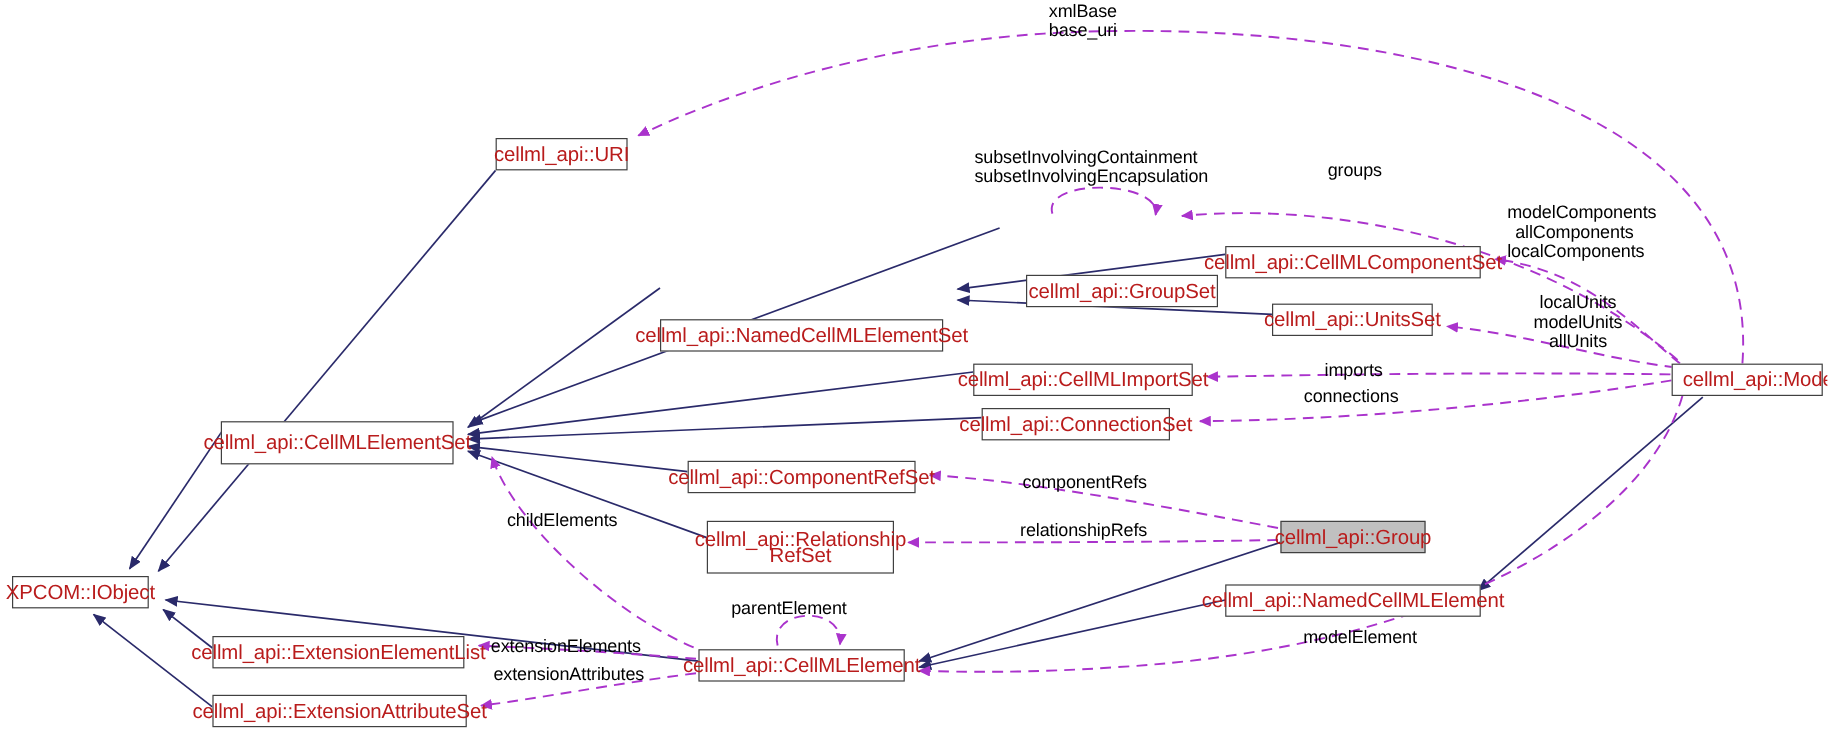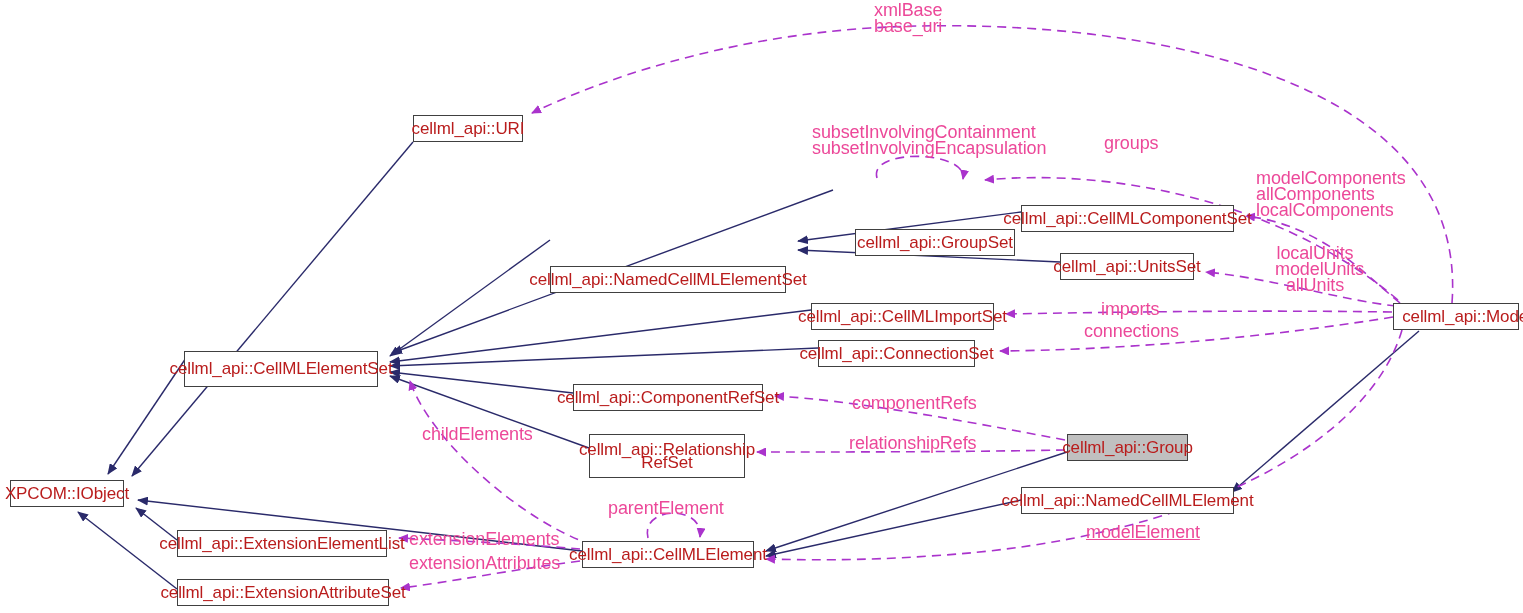--- a/index.html
+++ b/index.html
@@ -35,23 +35,23 @@
     justify-content: center;
     text-align: center;
     white-space: pre;
     letter-spacing: -0.1px;
   }
   .uml-node.highlight {
     background: #c0c0c0;
   }
   .edge-label {
     position: absolute;
-    font-size: 18px;
+    font-size: 15px;
     line-height: 16px;
-    color: #ec4899;
+    color: #000000;
     white-space: pre;
     text-align: center;
     letter-spacing: -0.1px;
   }
 </style>
 </head>
 <body>
 
 <div id="canvas">
 
@@ -211,19 +211,19 @@
   <div class="edge-label" style="left:1084px;top:323px;width:84px;text-align:center;">connections</div>
 
   <div class="edge-label" style="left:852px;top:395px;width:103px;text-align:center;">componentRefs</div>
 
   <div class="edge-label" style="left:422px;top:426px;width:93px;text-align:center;">childElements</div>
 
   <div class="edge-label" style="left:849px;top:435px;width:108px;text-align:center;">relationshipRefs</div>
 
   <div class="edge-label" style="left:608px;top:500px;width:99px;text-align:center;">parentElement</div>
 
-  <div class="edge-label" style="left:1086px;top:524px;width:94px;text-align:right;text-decoration:underline;">modelElement</div>
+  <div class="edge-label" style="left:1086px;top:524px;width:94px;text-align:right;">modelElement</div>
 
   <div class="edge-label" style="left:409px;top:531px;width:125px;text-align:center;">extensionElements</div>
 
   <div class="edge-label" style="left:409px;top:555px;width:130px;text-align:center;">extensionAttributes</div>
 
 </div>
 
 </body></html>

